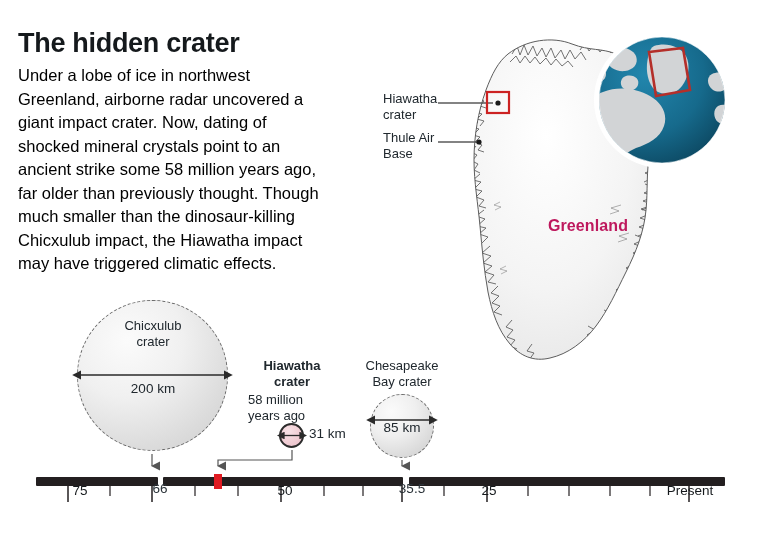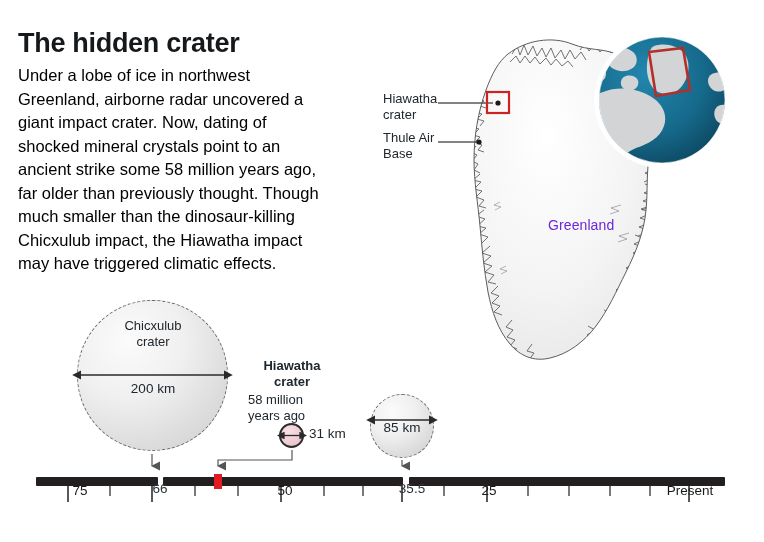--- a/index.html
+++ b/index.html
@@ -21,21 +21,21 @@
   }
   .standfirst{
     position:absolute;left:18px;top:64px;width:310px;
     font-size:16.5px;line-height:23.5px;color:#000000;
   }
 
   
   .map-wrap{position:absolute;left:440px;top:14px;width:324px;height:352px;}
   .map-label-greenland{
     position:absolute;left:548px;top:217px;
-    font-size:14px;font-weight:normal;color:#6d28d9;
+    font-size:16px;font-weight:bold;color:#be185d;
     letter-spacing:.1px;
   }
   .ann{
     position:absolute;font-size:13px;line-height:16px;color:#20282e;
   }
   .ann-hiawatha{left:383px;top:91px;}
   .ann-thule{left:383px;top:130px;}
 
   
   .crater-label{
@@ -269,20 +269,24 @@
         <path d="M6,0 L0,3 L6,6 Z" fill="#2a2a2a"></path>
       </marker>
       <marker id="ahR2" markerWidth="6" markerHeight="6" refX="0.5" refY="3" orient="auto">
         <path d="M0,0 L6,3 L0,6 Z" fill="#2a2a2a"></path>
       </marker>
     </defs>
     <line x1="5" y1="12.5" x2="21" y2="12.5" stroke="#2a2a2a" stroke-width="1.3" marker-start="url(#ahL2)" marker-end="url(#ahR2)"></line>
   </svg>
   <div class="dim-text" style="left:309px;top:426px;width:60px;text-align:left;">31 km</div>
 
+  <div class="crater-label" style="left:352px;top:358px;width:100px;">
+    <div>Chesapeake</div>
+    <div>Bay crater</div>
+  </div>
   <div class="chesapeake"></div>
   <svg style="position:absolute;left:370px;top:394px;" width="66" height="66">
     <defs>
       <marker id="ahL3" markerWidth="7" markerHeight="7" refX="6" refY="3.5" orient="auto">
         <path d="M7,0 L0,3.5 L7,7 Z" fill="#2a2a2a"></path>
       </marker>
       <marker id="ahR3" markerWidth="7" markerHeight="7" refX="1" refY="3.5" orient="auto">
         <path d="M0,0 L7,3.5 L0,7 Z" fill="#2a2a2a"></path>
       </marker>
     </defs>

